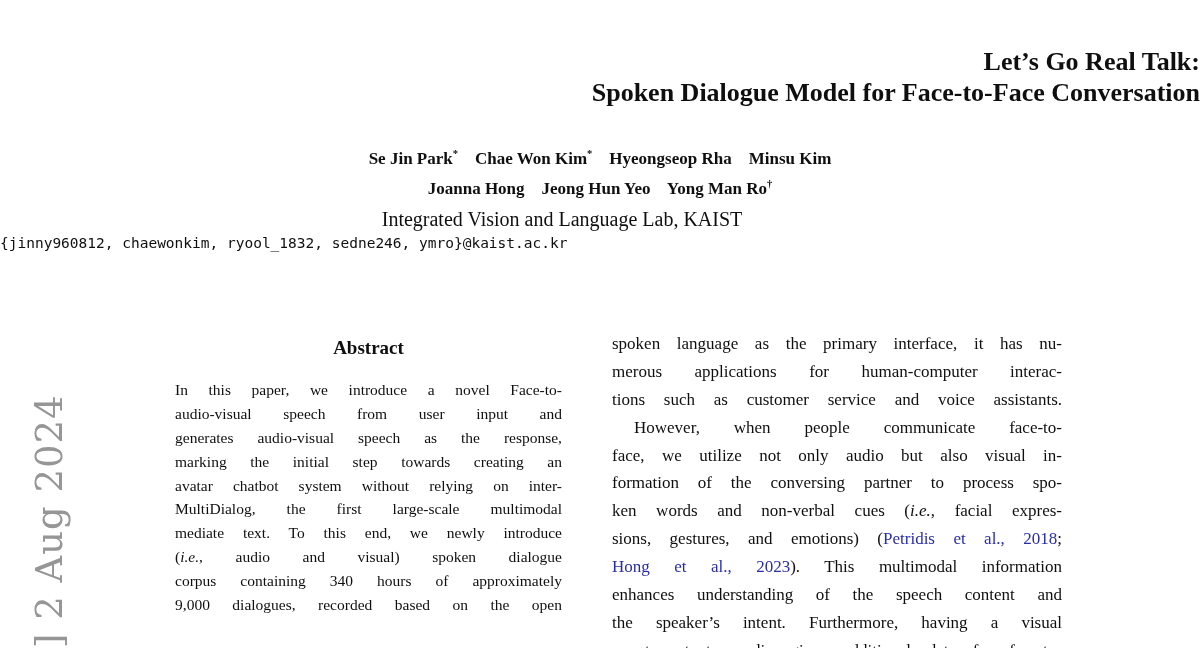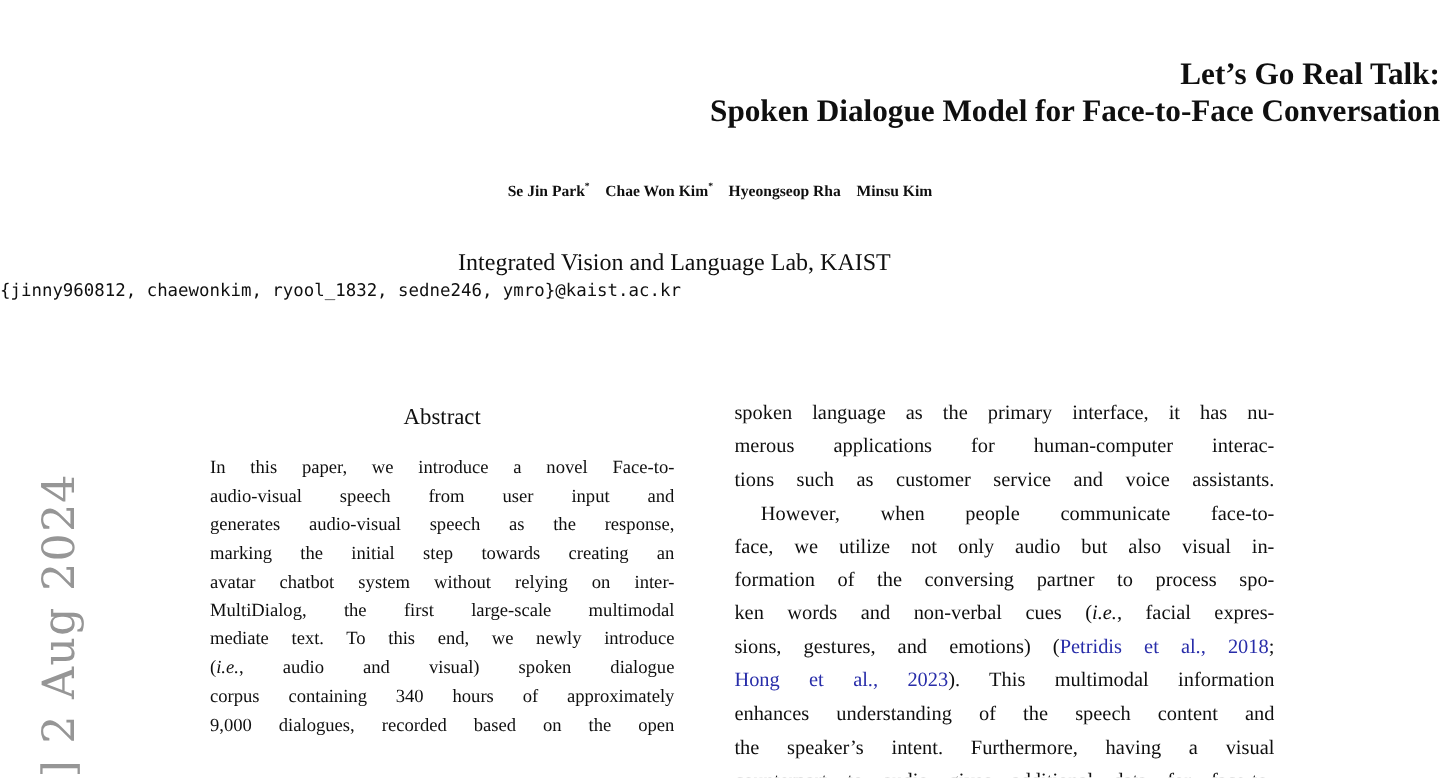--- a/index.html
+++ b/index.html
@@ -24,38 +24,38 @@
     color:var(--stamp,#969696);
     letter-spacing:1px;
   }
   
   .title{
     position:absolute;top:46px;left:0;width:1200px;
     text-align:right;font-weight:bold;font-size:26px;line-height:31px;
   }
   .authors{
     position:absolute;top:144px;left:0;width:1200px;
-    text-align:center;font-weight:bold;font-size:13px;line-height:30px;
+    text-align:center;font-weight:bold;font-size:17px;line-height:30px;
     white-space:pre;
   }
   .affiliation{
     position:absolute;top:206px;left:0;width:1124px;
     text-align:center;font-size:20px;line-height:27px;
   }
   .emails{
     position:absolute;top:233px;left:0;width:1200px;
     text-align:left;
     font-family:"DejaVu Sans Mono","Liberation Mono",monospace;
     font-size:14.5px;line-height:21.5px;
     white-space:pre;
   }
   .sup{vertical-align:super;font-size:62%;line-height:0;}
   
   .abs-col{position:absolute;left:175px;top:336px;width:387px;}
-  .abs-head{text-align:center;font-weight:normal;font-size:19px;line-height:23px;}
+  .abs-head{text-align:center;font-weight:bold;font-size:19px;line-height:23px;}
   .abs-body{margin-top:19px;}
   .jline{text-align:justify;text-align-last:justify;}
   .abs-line{font-size:15.5px;line-height:23.9px;height:23.9px;overflow:hidden;}
   
   .intro-col{position:absolute;left:612px;top:330px;width:450px;}
   .intro-line{font-size:17px;line-height:27.9px;height:27.9px;overflow:hidden;}
   .ind{padding-left:22px;}
   .it{font-style:italic;}
   .cite{color:var(--cite,#282da9);}
 </style>
@@ -64,21 +64,21 @@
 
 <div class="page">
 
   <div class="stamp">] 2 Aug 2024</div>
 
   <div class="title">
       <div class="title-line"><span>Let’s Go Real Talk:</span></div>
       <div class="title-line"><span>Spoken Dialogue Model for Face-to-Face Conversation</span></div>
     </div>
 
-  <div class="authors"><div class="author-line"><span>Se Jin Park</span><span class="sup">*</span><span>    Chae Won Kim</span><span class="sup">*</span><span>    Hyeongseop Rha    Minsu Kim</span></div></div>
+  <div class="authors"><div class="author-line"><span>Se Jin Park</span><span class="sup">*</span><span>    Chae Won Kim</span><span class="sup">*</span><span>    Hyeongseop Rha    Minsu Kim</span></div><div class="author-line"><span>Joanna Hong    Jeong Hun Yeo    Yong Man Ro</span><span class="sup">†</span></div></div>
 
   <div class="affiliation">Integrated Vision and Language Lab, KAIST</div>
 
   <div class="emails"><div class="email-line"><span>{jinny960812, chaewonkim, ryool_1832, sedne246, ymro}@kaist.ac.kr</span></div></div>
 
   <div class="abs-col">
     <div class="abs-head">Abstract</div>
     <div class="abs-body">
         <div class="jline abs-line"><span>In this paper, we introduce a novel Face-to-</span></div>
         <div class="jline abs-line"><span>audio-visual speech from user input and</span></div>

